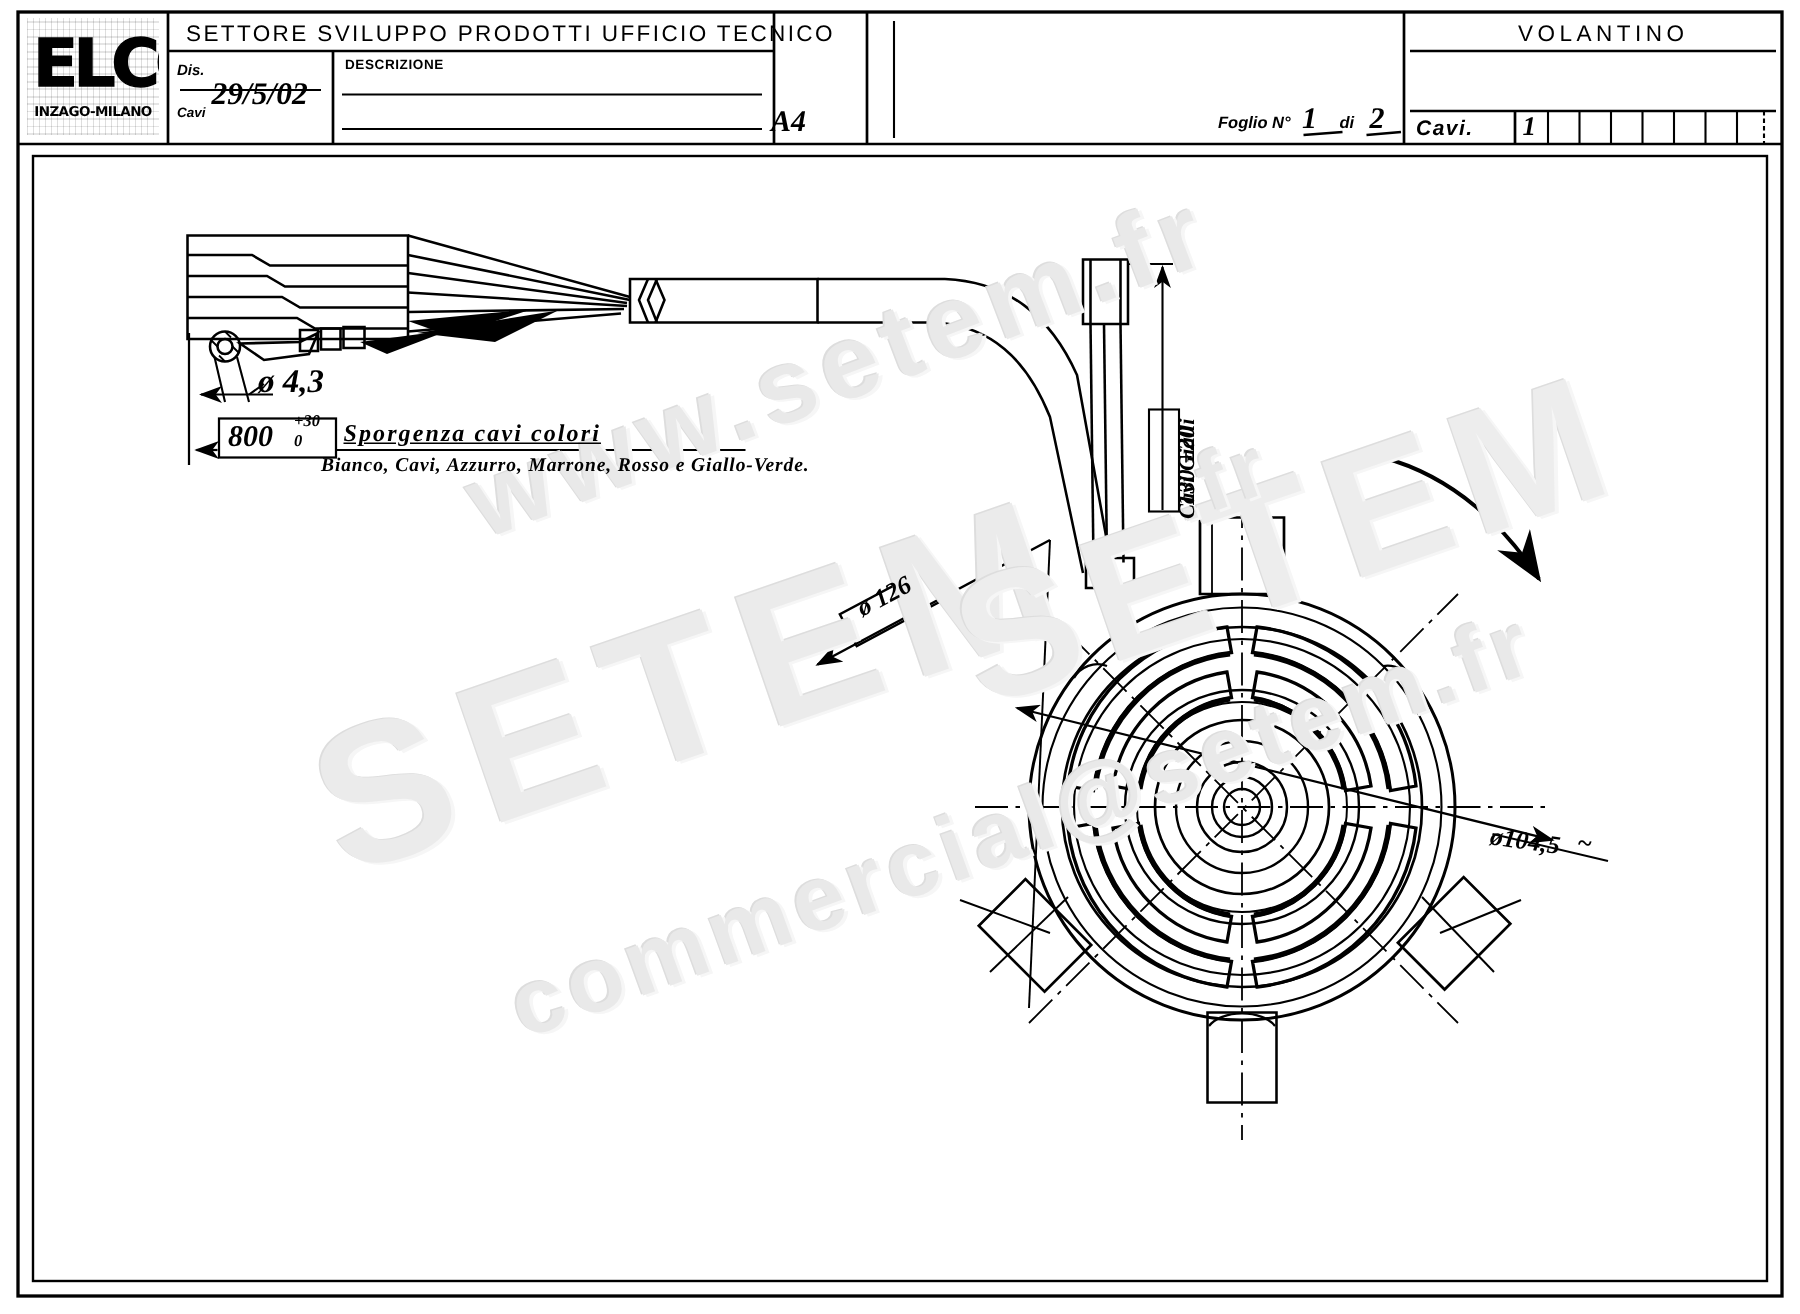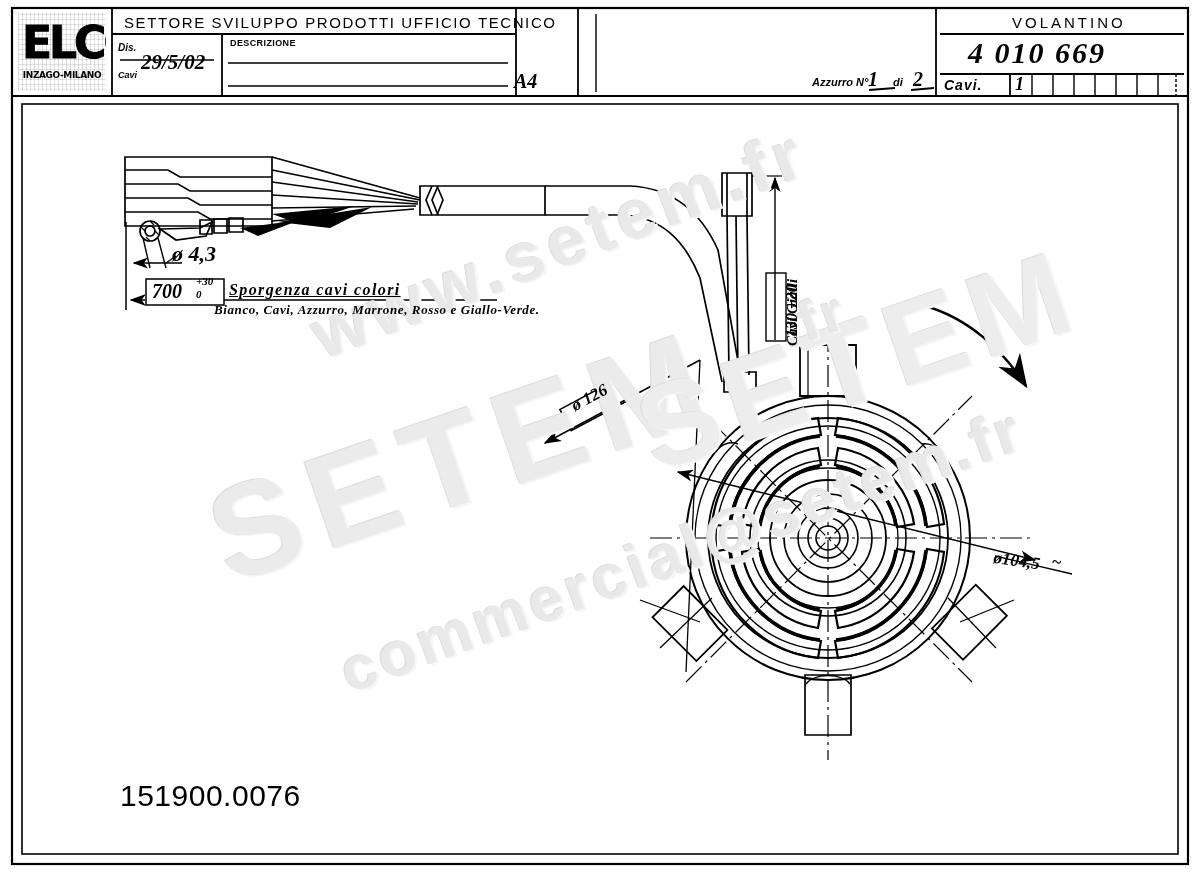--- a/index.html
+++ b/index.html
@@ -410,43 +410,41 @@
 
   <div class="tb-text" style="left:118px; top:42px; font-size:10px; font-weight:bold; font-style:italic;">Dis.</div>
 
   <div class="tb-text" style="left:118px; top:70px; font-size:9px; font-weight:bold; font-style:italic;">Cavi</div>
   <div class="tb-text hand" style="left:141px; top:50px; font-size:21px;">29/5/02</div>
 
   <div class="tb-text" style="left:230px; top:38px; font-size:9px; font-weight:bold; letter-spacing:0.4px;">DESCRIZIONE</div>
 
   <div class="tb-text hand" style="left:514px; top:70px; font-size:20px;">A4</div>
 
-  <div class="tb-text" style="left:812px; top:76px; font-size:11px; font-weight:bold; font-style:italic;">Azzurro N°</div>
+  <div class="tb-text" style="left:812px; top:76px; font-size:11px; font-weight:bold; font-style:italic;">Foglio N°</div>
   <div class="tb-text hand" style="left:868px; top:68px; font-size:20px;">1</div>
   <div class="tb-text" style="left:893px; top:76px; font-size:11px; font-weight:bold; font-style:italic;">di</div>
   <div class="tb-text hand" style="left:913px; top:68px; font-size:20px;">2</div>
 
   <div class="tb-text stencil" style="left:1012px; top:14px; font-size:15px; letter-spacing:3px;">VOLANTINO</div>
-  <div class="tb-text hand" style="left:968px; top:36px; font-size:30px; letter-spacing:2px;">4 010 669</div>
 
   <div class="tb-text" style="left:944px; top:77px; font-size:14px; font-weight:bold; font-style:italic; letter-spacing:1px;">Cavi.</div>
   <div class="tb-text hand" style="left:1015px; top:74px; font-size:18px;">1</div>
 
   <div class="tb-text hand" style="left:172px; top:241px; font-size:22px;">ø 4,3</div>
 
-  <div class="tb-text hand" style="left:152px; top:280px; font-size:20px;">700</div>
+  <div class="tb-text hand" style="left:152px; top:280px; font-size:20px;">800</div>
   <div class="tb-text hand" style="left:196px; top:275px; font-size:11px;">+30</div>
   <div class="tb-text hand" style="left:196px; top:288px; font-size:11px;">0</div>
 
   <div class="tb-text hand" style="left:229px; top:281px; font-size:16px; letter-spacing:1.4px;text-decoration:underline;">Sporgenza cavi colori</div>
   <div class="tb-text hand" style="left:214px; top:302px; font-size:13px; letter-spacing:0.6px;">Bianco, Cavi, Azzurro, Marrone, Rosso e Giallo-Verde.</div>
 
   <div class="tb-text hand vtext" style="left:784px; top:346px; font-size:15px; transform:rotate(-90deg);">Cavi Gialli</div>
   <div class="tb-text hand vtext" style="left:783px; top:337px; font-size:16px; transform:rotate(-90deg);">130 ±20</div>
 
   <div class="tb-text hand" style="left:568px; top:398px; font-size:17px; transform:rotate(-28deg); transform-origin:left top;">ø 126</div>
 
   <div class="tb-text hand" style="left:995px; top:548px; font-size:17px; transform:rotate(8deg); transform-origin:left top;">ø104,5</div>
   <div class="tb-text hand" style="left:1053px; top:552px; font-size:17px; transform:rotate(8deg); transform-origin:left top;">~</div>
 
-  <div id="partno">151900.0076</div>
 
 </div>
 
 </body></html>

